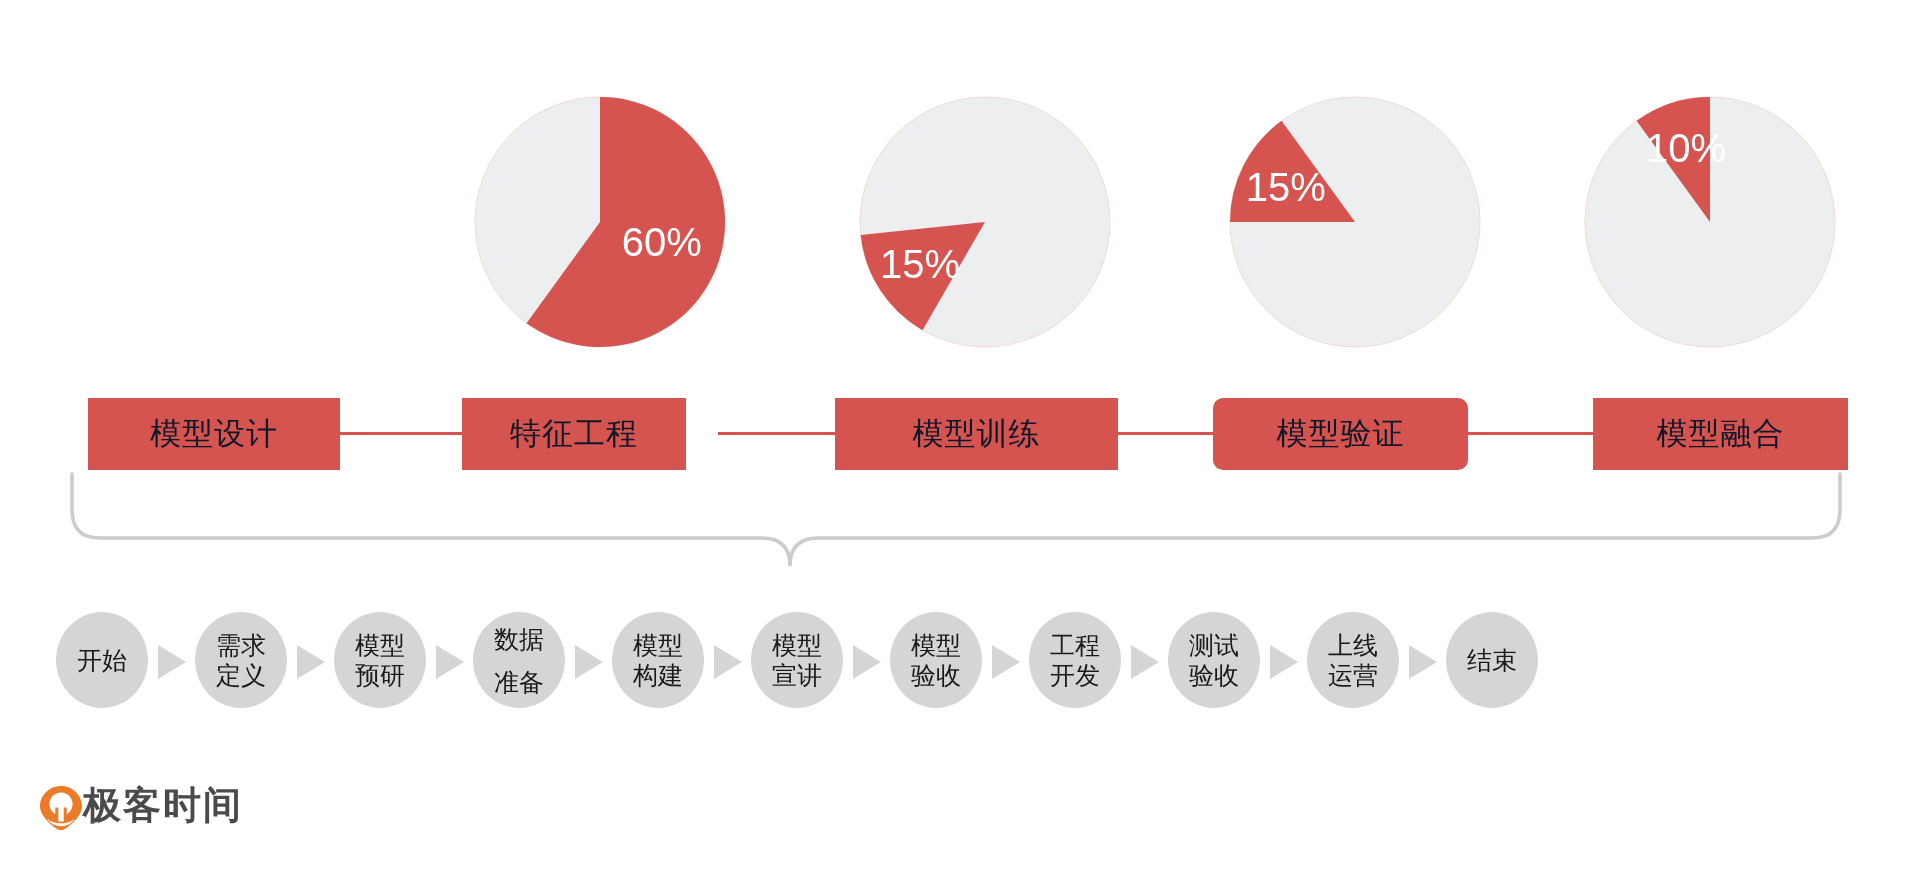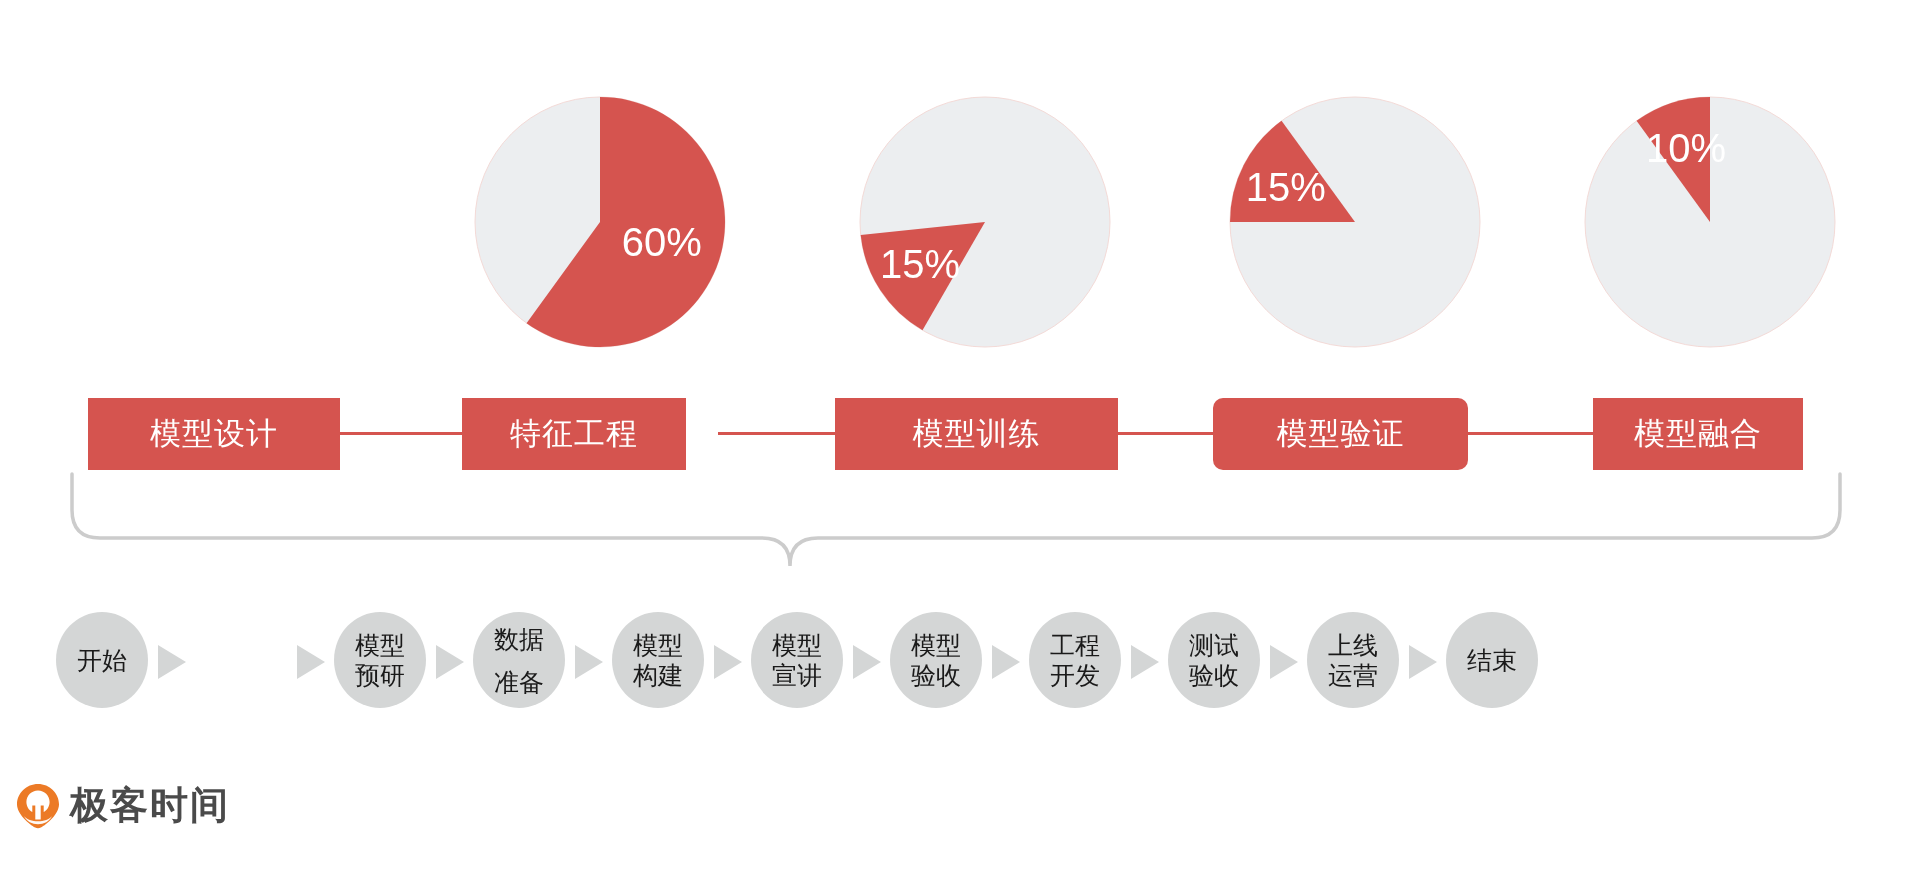--- a/index.html
+++ b/index.html
@@ -26,21 +26,21 @@
   }
 
   
   .phase-row{position:absolute;left:0;top:398px;width:1920px;height:72px;}
   .phase-box{
     position:absolute;top:0;height:72px;
     background:#d5544f;
     display:flex;align-items:center;justify-content:center;
   }
   .phase-box span{
-    color:#ffffff;
+    color:#0f172a;
     font-size:31px;
     letter-spacing:1px;
     font-family:"Liberation Sans","DejaVu Sans",sans-serif;
     white-space:nowrap;
   }
   .phase-link{
     position:absolute;top:34px;height:3px;background:#d5544f;
   }
 
   
@@ -65,21 +65,21 @@
   }
   .flow-arrow{
     position:absolute;top:33px;
     width:0;height:0;
     border-top:17px solid transparent;
     border-bottom:17px solid transparent;
     border-left:28px solid #d4d6d6;
   }
 
   
-  .logo{position:absolute;left:16px;top:780px;display:flex;align-items:center;gap:10px;}
+  .logo{position:absolute;left:39px;top:780px;display:flex;align-items:flex-end;}
   .logo-mark{width:44px;height:46px;}
   .logo-text{
     font-size:38px;
     color:#4a4a4a;
     font-weight:700;
     letter-spacing:2px;
     font-family:"Liberation Sans","DejaVu Sans",sans-serif;
   }
 </style>
 </head>
@@ -129,21 +129,21 @@
     </div>
     <div class="phase-box" style="left:462px;width:224px;">
       <span>特征工程</span>
     </div>
     <div class="phase-box" style="left:835px;width:283px;">
       <span>模型训练</span>
     </div>
     <div class="phase-box" style="left:1213px;width:255px;border-radius:10px;">
       <span>模型验证</span>
     </div>
-    <div class="phase-box" style="left:1593px;width:210px;">
+    <div class="phase-box" style="left:1593px;width:255px;">
       <span>模型融合</span>
     </div>
   </div>
 
   <svg class="brace" width="1920" height="130" viewBox="0 0 1920 130">
     <path d="M 72 8
              L 72 44
              Q 72 72 100 72
              L 762 72
              Q 790 72 790 100
@@ -151,20 +151,24 @@
              L 1812 72
              Q 1840 72 1840 44
              L 1840 8" fill="none" stroke="#cccccc" stroke-width="3.5" stroke-linecap="round"></path>
   </svg>
 
   <div class="flow-row">
       <div class="flow-node" style="left: 56px;">
         <div class="ln">开始</div>
       </div>
       <div class="flow-arrow" style="left: 158px;"></div>
+      <div class="flow-node" style="left: 195px;">
+        <div class="ln">需求</div>
+        <div class="ln">定义</div>
+      </div>
       <div class="flow-arrow" style="left: 297px;"></div>
       <div class="flow-node" style="left: 334px;">
         <div class="ln">模型</div>
         <div class="ln">预研</div>
       </div>
       <div class="flow-arrow" style="left: 436px;"></div>
       <div class="flow-node" style="left: 473px; gap: 13px;">
         <div class="ln">数据</div>
         <div class="ln">准备</div>
       </div>

